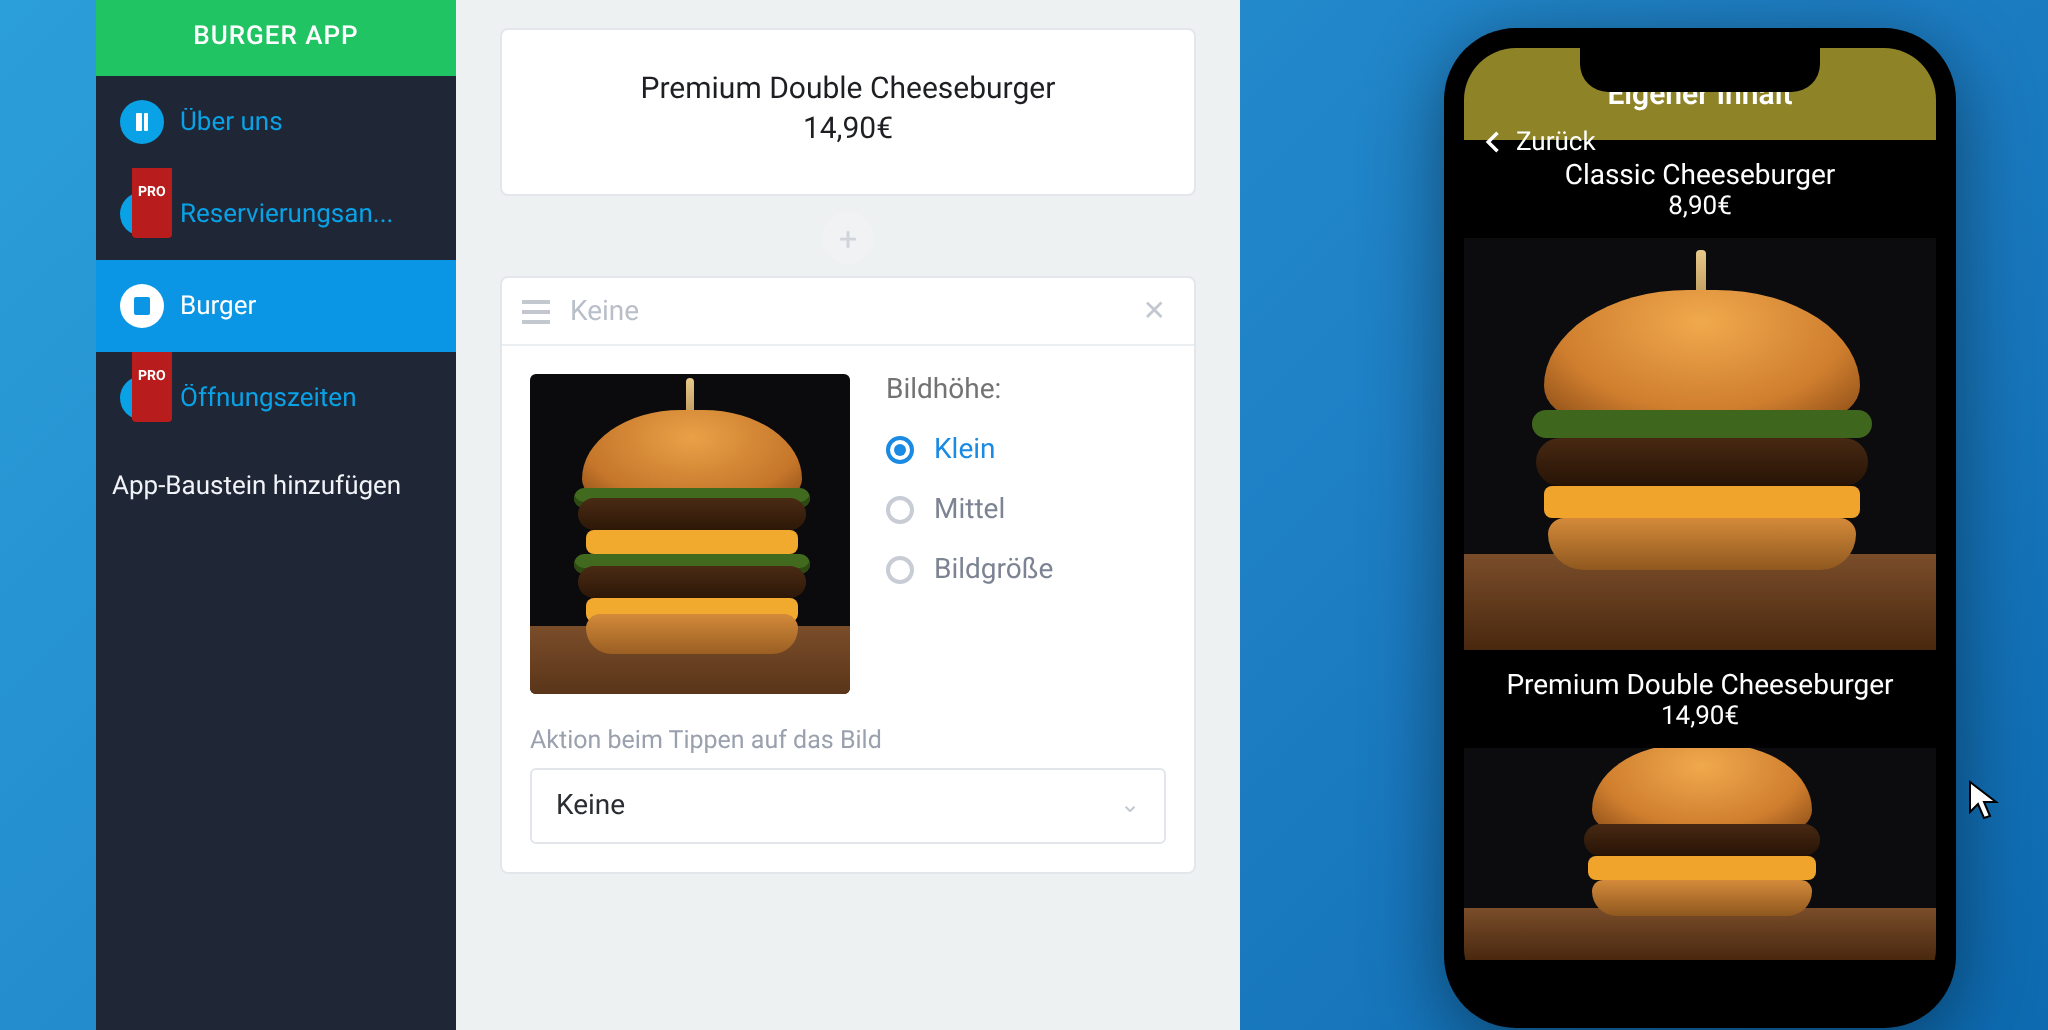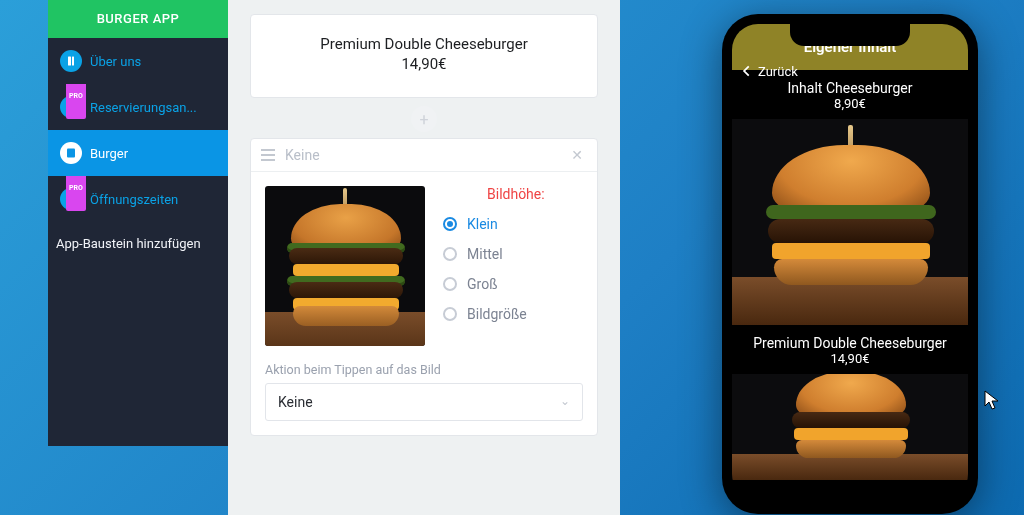--- a/index.html
+++ b/index.html
@@ -3,21 +3,21 @@
 <meta charset="utf-8">
 <style>
   * { box-sizing: border-box; margin: 0; padding: 0; }
   body {
     font-family: -apple-system, "Segoe UI", Roboto, Arial, sans-serif;
     background: linear-gradient(135deg, #2b9fd9 0%, #1e7fc5 60%, #0d6ab0 100%);
     width: 1024px; height: 515px; overflow: hidden; position: relative;
   }
   
   .sidebar {
-    position: absolute; left: 48px; top: 0; width: 180px; height: 446px;
+    position: absolute; left: 48px; top: 0; width: 180px; height: 515px;
     background: #1f2636; color: #cfd6e6; padding-top: 0;
   }
   .sidebar-brand {
     background: #20c463; color: #fff; height: 38px; line-height: 38px;
     text-align: center; font-size: 13px; letter-spacing: .5px; font-weight: 500;
   }
   .sidebar-item {
     display: flex; align-items: center; gap: 8px; padding: 12px 12px;
     font-size: 13px; color: #0aa2e6; cursor: pointer; white-space: nowrap;
     overflow: hidden; text-overflow: ellipsis;
@@ -26,21 +26,21 @@
   .sidebar-item .icon {
     width: 22px; height: 22px; flex: 0 0 22px; border-radius: 50%;
     background: #0aa2e6; display: flex; align-items: center; justify-content: center;
   }
   .sidebar-item.active .icon { background: #fff; }
   .sidebar-item .icon svg { width: 12px; height: 12px; fill: #fff; }
   .sidebar-item.active .icon svg { fill: #0a95e5; }
   .sidebar-item .label { overflow: hidden; text-overflow: ellipsis; }
   .pro-badge {
     position: absolute; margin-top: -22px; margin-left: 6px;
-    background: #d946ef; color:#fff; font-size:7px; padding:19px 3px; border-radius:2px;
+    background: #b91c1c; color:#fff; font-size:7px; padding:19px 3px; border-radius:2px;
     font-weight:700;
   }
   .sidebar-add {
     padding: 14px 8px; color: #f1f3f8; font-size: 13px; cursor: pointer;
   }
   
   .editor {
     position: absolute; left: 228px; top: 0; width: 392px; height: 515px;
     background: #eef1f2; overflow: hidden;
   }
@@ -97,21 +97,21 @@
   }
   .lettuce.l1 { top:57px; } .lettuce.l2 { top:90px; }
   .bun-bottom {
     position:absolute; left:28px; top:120px; width:106px; height:20px;
     background:linear-gradient(#d38a3a,#9a5f23);
     border-radius:10px 10px 18px 18px;
   }
   .stick { position:absolute; left:78px; top:2px; width:4px; height:22px;
     background:linear-gradient(#e7c98b,#b89258); border-radius:2px; }
   .opt-col { flex:1; }
-  .opt-title { color:#ef4444; font-size:14px; margin-bottom:14px;margin-left:44px; }
+  .opt-title { color:#737373; font-size:14px; margin-bottom:14px; }
   .opt-row {
     display:flex; align-items:center; gap:10px; margin-bottom:14px;
     font-size:14px; color:#7c8392; cursor:pointer;
   }
   .opt-row.selected { color:#1a8ae2; }
   .radio {
     width:14px; height:14px; border:2px solid #c7ccd5; border-radius:50%;
     display:inline-block; position:relative;
   }
   .opt-row.selected .radio { border-color:#1a8ae2; }
@@ -287,24 +287,20 @@
           <div class="opt-row selected">
             <span class="radio"></span>
             <span>Klein</span>
           </div>
           <div class="opt-row">
             <span class="radio"></span>
             <span>Mittel</span>
           </div>
           <div class="opt-row">
             <span class="radio"></span>
-            <span>Groß</span>
-          </div>
-          <div class="opt-row">
-            <span class="radio"></span>
             <span>Bildgröße</span>
           </div>
         </div>
       </div>
 
       <div class="action-label">Aktion beim Tippen auf das Bild</div>
       <div class="dropdown">
         <span>Keine</span>
         <span class="chev">⌄</span>
       </div>
@@ -323,21 +319,21 @@
             <path d="M15 4l-8 8 8 8" fill="none" stroke="#fff" stroke-width="3"></path>
           </svg>
         <span>Zurück</span>
       </div>
       <span>Eigener Inhalt</span>
     </div>
 
     <div class="scroll">
 
       <div class="item-block">
-        <div class="item-title">Inhalt Cheeseburger</div>
+        <div class="item-title">Classic Cheeseburger</div>
         <div class="item-price">8,90€</div>
         <div class="item-img">
           <div class="ph-board"></div>
           <div class="ph-stick"></div>
           <div class="ph-bun-top"></div>
           <div class="ph-lettuce"></div>
           <div class="ph-patty"></div>
           <div class="ph-cheese"></div>
           <div class="ph-bun-bottom"></div>
         </div>

